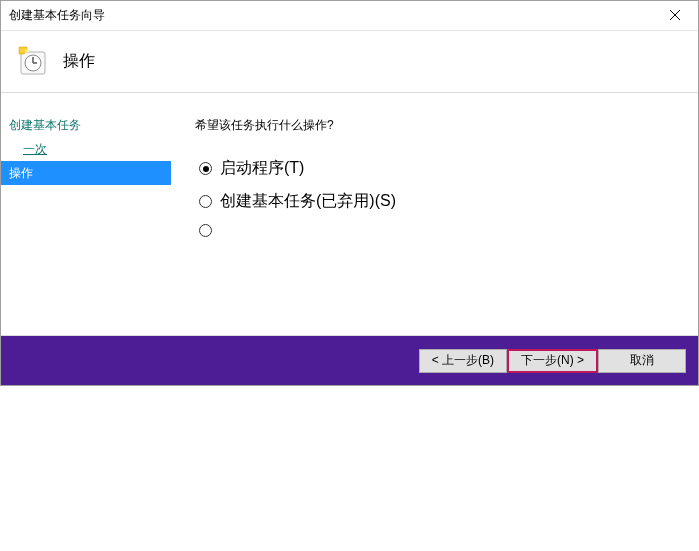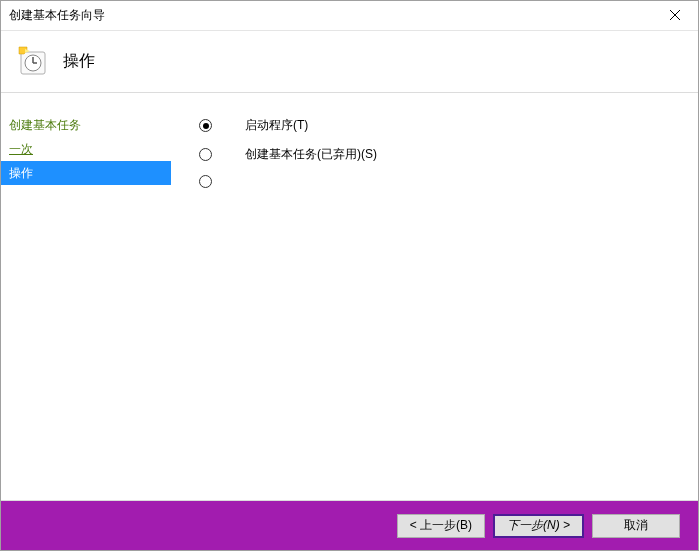--- a/index.html
+++ b/index.html
@@ -1,50 +1,50 @@
 <!DOCTYPE html>
 <html><head>
 <meta charset="utf-8">
 <style>
   * { box-sizing: border-box; margin: 0; padding: 0; }
   html, body { width: 699px; height: 551px; font-family: "Microsoft YaHei", "Segoe UI", Tahoma, sans-serif; font-size: 12px; color: #000; background: #fff; overflow: hidden; }
-  .window { width: 699px; height: 551px; border: 1px solid #a0a0a0; display: flex; flex-direction: column; background: #fff; }
+  .window { width: 699px; height: 386px; border: 1px solid #a0a0a0; display: flex; flex-direction: column; background: #fff; }
 
   
   .titlebar { height: 30px; display: flex; align-items: center; padding: 0 0 0 8px; border-bottom: 1px solid #e5e5e5; }
   .titlebar .title { flex: 1; font-size: 12px; }
   .titlebar .close { width: 46px; height: 30px; display: flex; align-items: center; justify-content: center; cursor: default; }
   .titlebar .close svg { width: 10px; height: 10px; }
 
   
   .header { height: 62px; display: flex; align-items: center; padding: 0 16px; gap: 14px; border-bottom: 1px solid #dcdcdc; background: #fff; }
   .header .icon-wrap { width: 32px; height: 32px; position: relative; }
   .header .heading { font-size: 16px; }
 
   
   .body { flex: 1; display: flex; overflow: hidden; }
   .sidebar { width: 170px; padding-top: 20px; }
   .sidebar .step { height: 24px; line-height: 24px; padding-left: 8px; font-size: 12px; cursor: default; }
-  .sidebar .step.link { color: #4d7c0f; }
-  .sidebar .step.sub { padding-left: 8px; text-decoration: underline; }
+  .sidebar .step.link { color: #0f766e; }
+  .sidebar .step.sub { padding-left: 22px; text-decoration: underline; }
   .sidebar .step.active { background: #1e90ff; color: #fff; }
 
   .content { flex: 1; padding: 24px 24px 0 24px; }
   .question { font-size: 12px; margin-bottom: 24px; }
   .radios { display: flex; flex-direction: column; gap: 12px; padding-left: 4px; }
   .radio-row { display: flex; align-items: center; gap: 8px; cursor: default; }
   .radio-row .dot { width: 13px; height: 13px; border: 1px solid #333; border-radius: 50%; display: flex; align-items: center; justify-content: center; background: #fff; flex-shrink: 0; }
   .radio-row .dot .inner { width: 6px; height: 6px; border-radius: 50%; background: #000; display: none; }
   .radio-row.selected .dot .inner { display: block; }
-  .radio-row .lbl { font-size: 12px; margin-left: 25px; }
+  .radio-row .lbl { font-size: 16px; }
 
   
-  .footer { height: 50px; display: flex; align-items: center; justify-content: flex-end; gap: 8px; padding: 0 18px; border-top: 1px solid #dcdcdc; background: #a21caf; }
+  .footer { height: 50px; display: flex; align-items: center; justify-content: flex-end; gap: 0; padding: 0 12px; border-top: 1px solid #dcdcdc; background: #4c1d95; }
   .btn { min-width: 88px; height: 24px; padding: 0 12px; background: #e1e1e1; border: 1px solid #adadad; display: flex; align-items: center; justify-content: center; font-size: 12px; cursor: default; }
-  .btn.primary { border: 2px solid #4c1d95; background: #e1e1e1; font-style: italic; }
+  .btn.primary { border: 2px solid #be185d; background: #e1e1e1; }
 </style>
 </head>
 <body>
 
 <div class="window">
 
   <div class="titlebar">
     <div class="title">创建基本任务向导</div>
     <div class="close">
       <span>
@@ -70,20 +70,21 @@
   </div>
 
   <div class="body">
     <div class="sidebar">
       <div class="step link">创建基本任务</div>
       <div class="step link sub">一次</div>
       <div class="step active">操作</div>
     </div>
 
     <div class="content">
+      <div class="question">希望该任务执行什么操作?</div>
       <div class="radios">
         <div class="radio-row selected">
           <span class="dot">
               <span class="inner"></span>
             </span>
           <span class="lbl">启动程序(T)</span>
         </div>
         <div class="radio-row">
           <span class="dot"></span>
           <span class="lbl">创建基本任务(已弃用)(S)</span>

